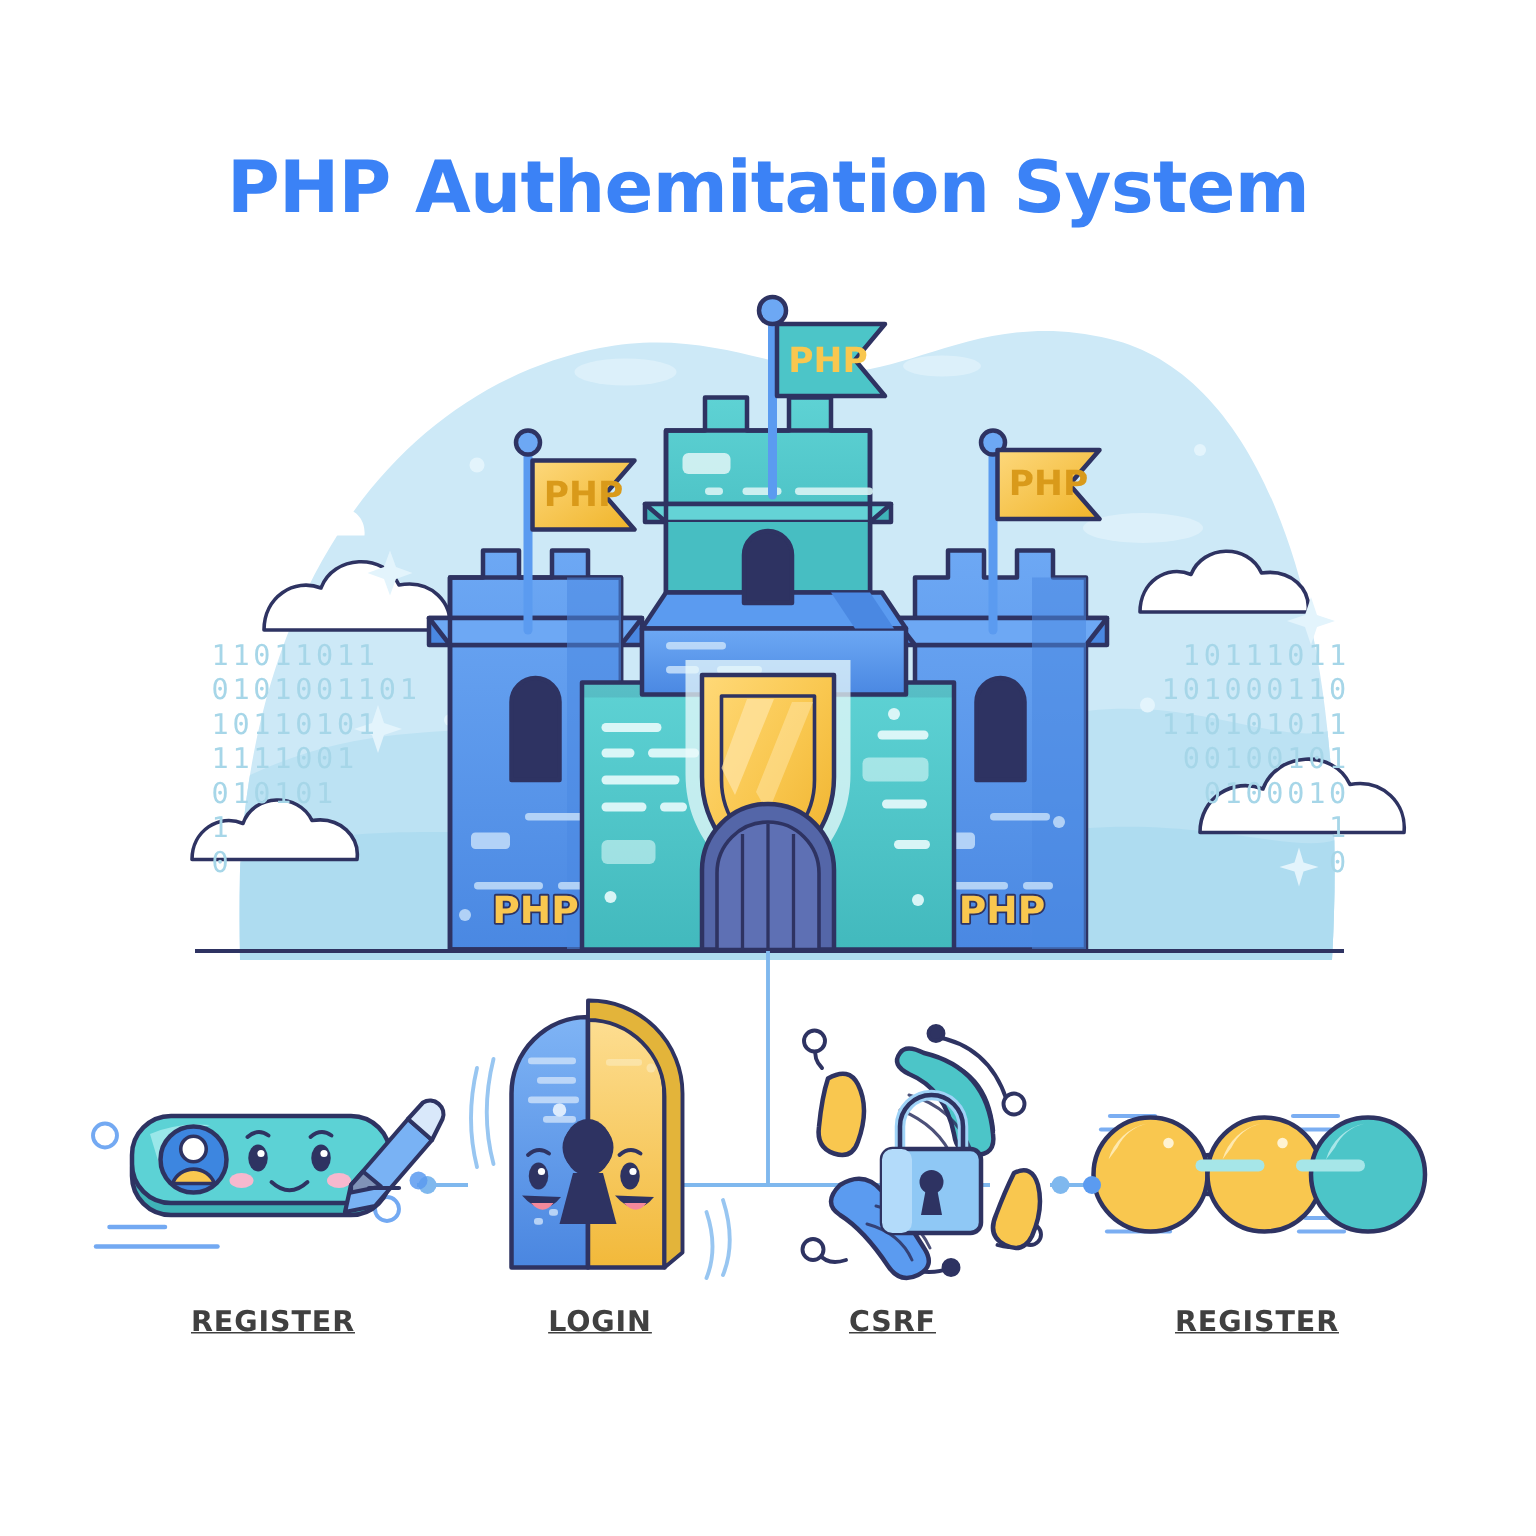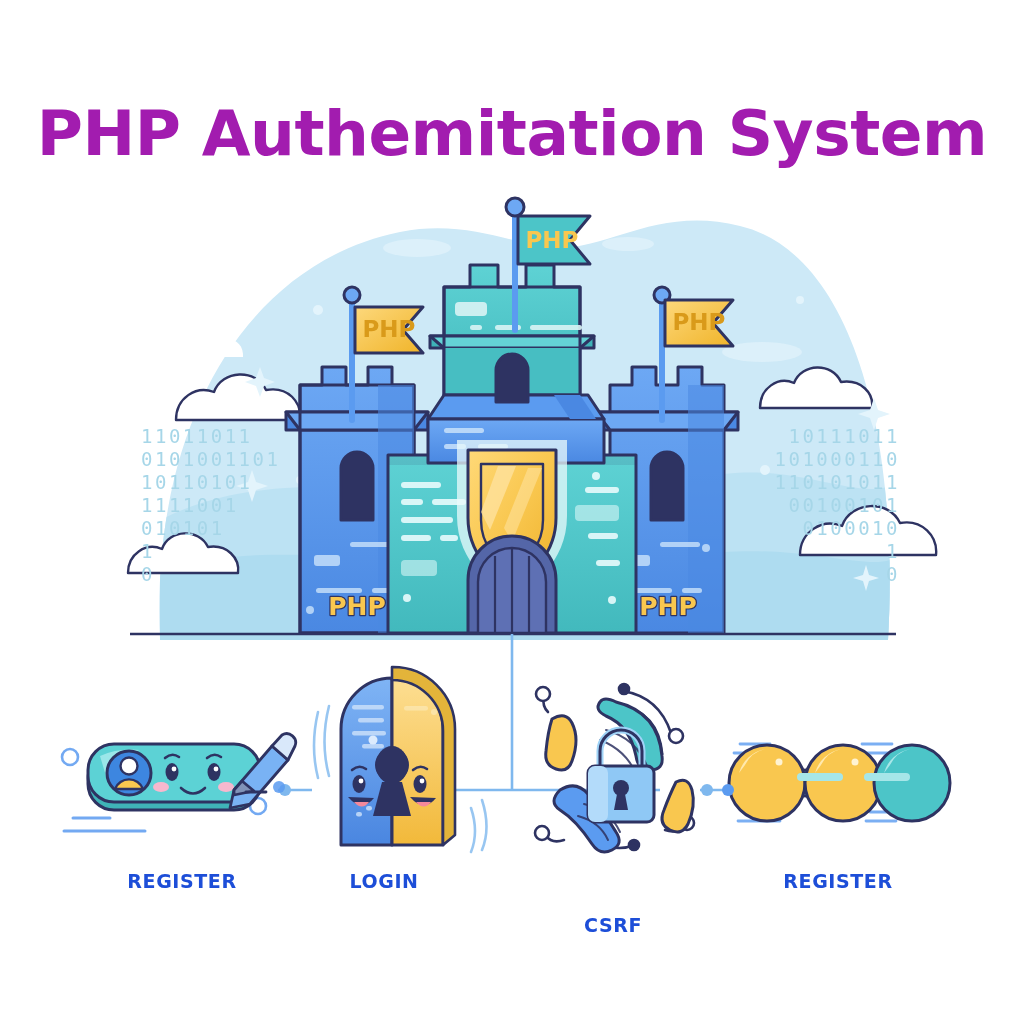--- a/index.html
+++ b/index.html
@@ -9,39 +9,40 @@
     font-family:"Liberation Sans", sans-serif;
     overflow:hidden;
     position:relative;
   }
   #stage{position:absolute;inset:0;width:1024px;height:1024px;}
   #title{
     position:absolute;left:0;top:97px;width:1024px;
     text-align:center;
     font-family:"DejaVu Sans","Liberation Sans",sans-serif;
     font-weight:700;
-    font-size:63px;
+    font-size:48px;
     letter-spacing:-0.5px;
-    color:#a21caf;
+    color:#3b82f6;
     white-space:nowrap;
   }
   .caption{
     position:absolute;
     font-family:"DejaVu Sans","Liberation Sans",sans-serif;
     font-weight:700;
     font-size:19px;
     letter-spacing:0.6px;
-    color:#1d4ed8;
+    color:#404040;
     text-align:center;
     white-space:nowrap;
     top:870px;
+    text-decoration:underline;
   }
   #cap0{left:92px;width:180px;}
-  #cap1{left:294px;width:180px;}
-  #cap2{left:523px;width:180px;margin-top:44px;}
+  #cap1{left:310px;width:180px;}
+  #cap2{left:505px;width:180px;}
   #cap3{left:748px;width:180px;}
   svg{display:block;}
 </style>
 </head>
 <body>
 
 <div id="stage">
 
   <div id="title">PHP Authemitation System</div>
 

